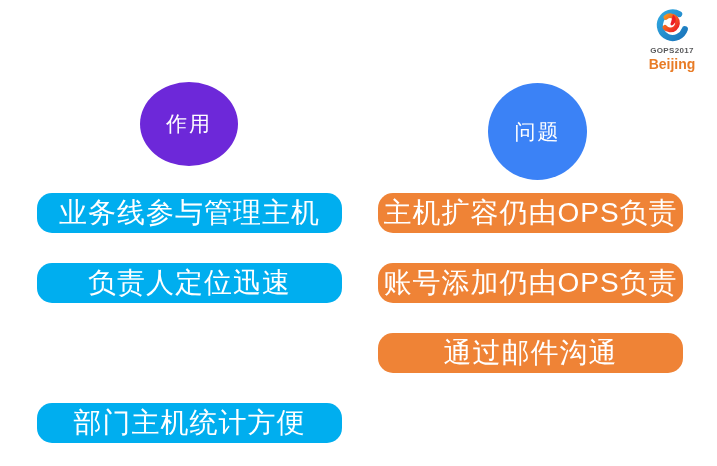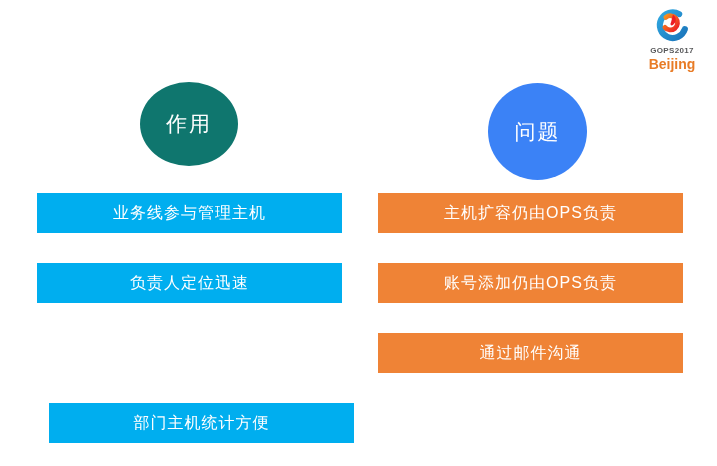--- a/index.html
+++ b/index.html
@@ -18,43 +18,43 @@
   .ellipse {
     position: absolute;
     border-radius: 50%;
     display: flex;
     align-items: center;
     justify-content: center;
     color: #ffffff;
     font-size: 21px;
     letter-spacing: 2px;
   }
-  .ellipse.blue   { left: 140px; top: 82px; width: 98px;  height: 84px; background: #0f766e; }
+  .ellipse.blue   { left: 140px; top: 82px; width: 98px;  height: 84px; background: #6d28d9; }
   .ellipse.orange { left: 488px; top: 83px; width: 99px;  height: 97px; background: #3b82f6; }
 
   
   .bar {
     position: absolute;
     width: 305px;
     height: 40px;
-    border-radius: 0;
+    border-radius: 15px;
     display: flex;
     align-items: center;
     justify-content: center;
     color: #ffffff;
-    font-size: 16px;
+    font-size: 28px;
     letter-spacing: 1px;
     white-space: nowrap;
   }
   .bar.blue   { left: 37px;  background: #00AEEF; }
   .bar.orange { left: 378px; background: #EF8336; }
   .row0 { top: 193px; }
   .row1 { top: 263px; }
   .row2 { top: 333px; }
-  .row3 { top: 403px; margin-left: 12px; }
+  .row3 { top: 403px; }
 
   
   .logo {
     position: absolute;
     left: 641px;
     top: 6px;
     width: 62px;
     text-align: center;
     line-height: 1.25;
   }

